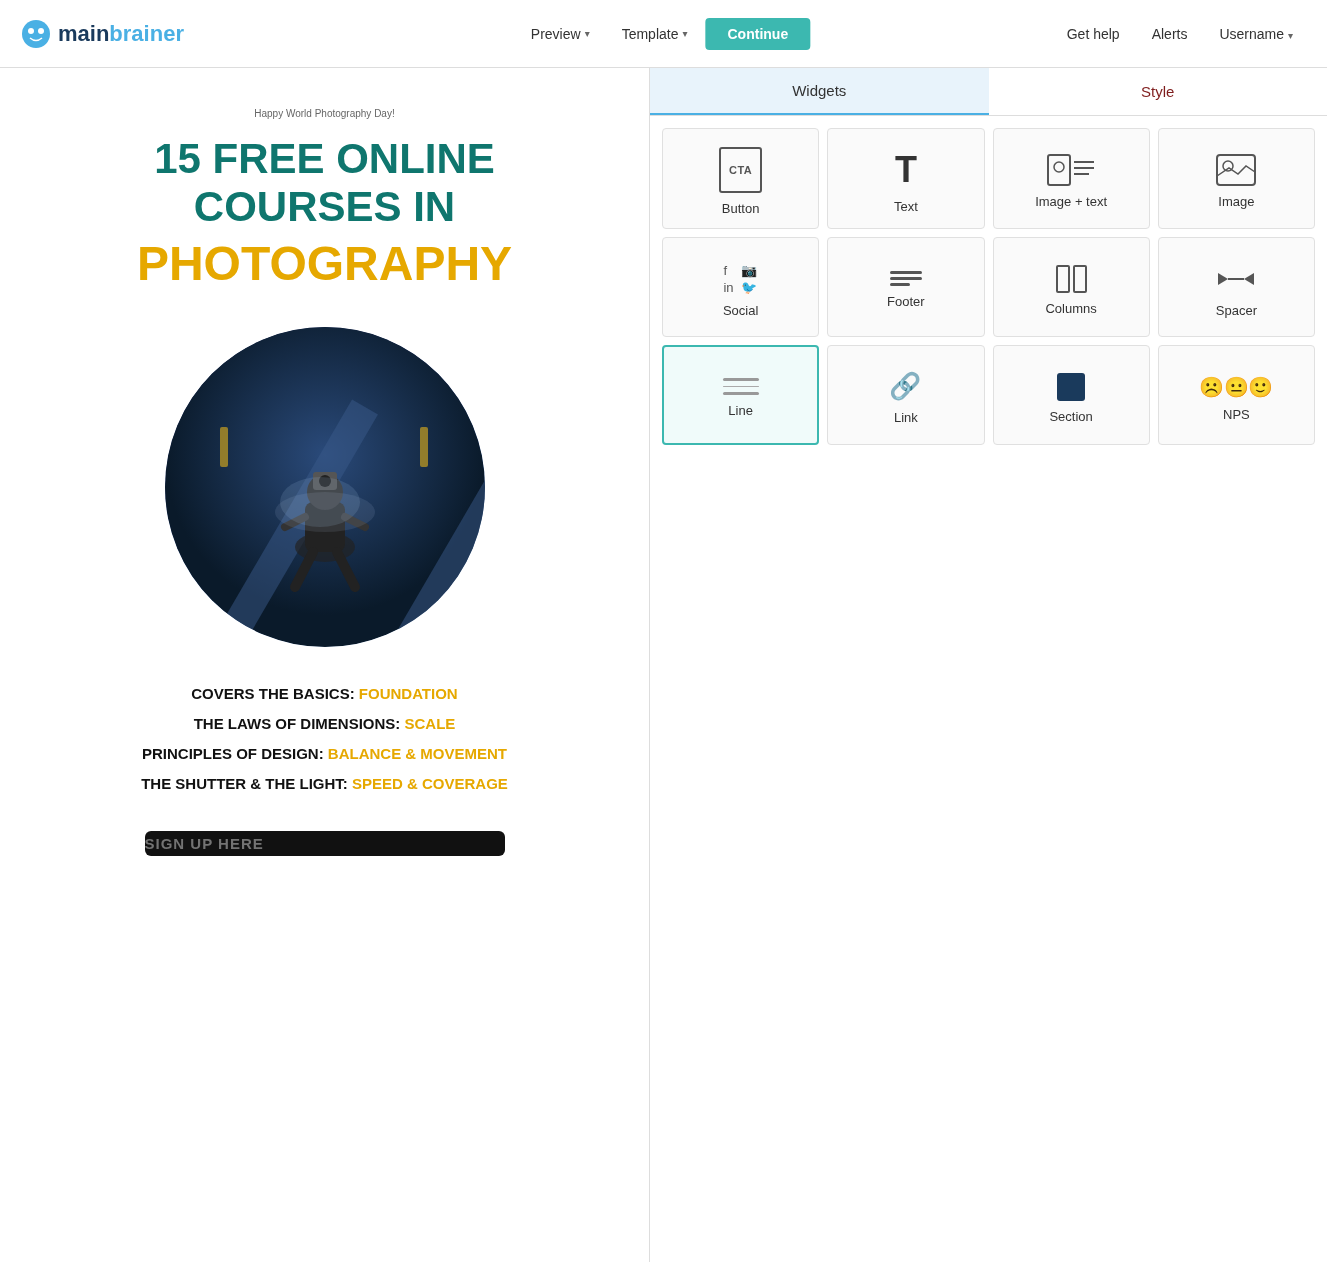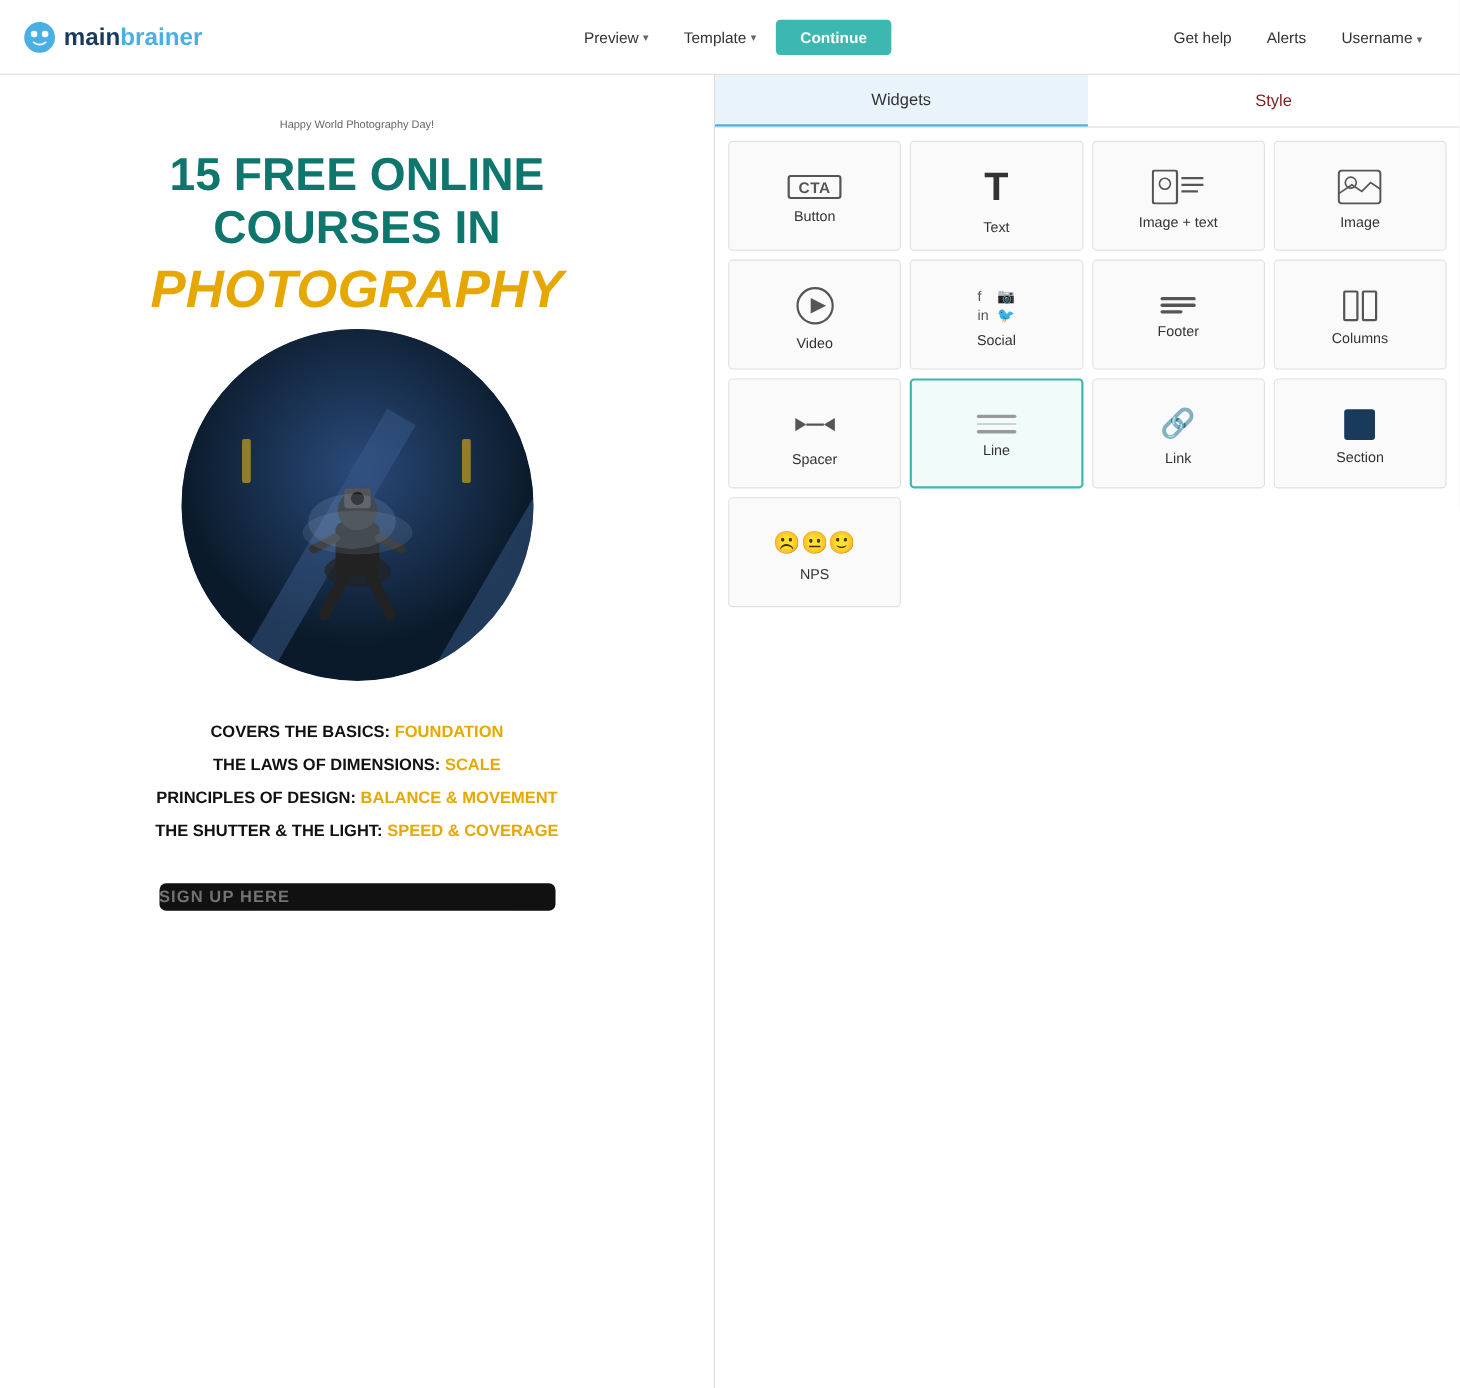--- a/index.html
+++ b/index.html
@@ -114,22 +114,21 @@
       color: #0f766e;
       line-height: 1.15;
       margin-bottom: 4px;
     }
 
     .canvas-headline-gold {
       font-size: 48px;
       font-weight: 900;
       color: #e6a800;
       text-align: center;
-      margin-bottom: 8px;
-      font-style: italic;
+      margin-bottom: 36px;
     }
 
     .canvas-circle-img {
       width: 320px;
       height: 320px;
       border-radius: 50%;
       overflow: hidden;
       margin-bottom: 32px;
       background: linear-gradient(160deg, #1a2a4a 0%, #2a3a6a 30%, #3a5a8a 60%, #a0b0c0 100%);
       display: flex;
@@ -238,23 +237,23 @@
 
     .widget-label {
       font-size: 13px;
       color: #333;
       text-align: center;
     }
 
     
     .icon-cta {
       border: 2px solid #555;
-      padding: 1px 8px;
+      padding: 15px 8px;
       border-radius: 3px;
-      font-size: 14px;
+      font-size: 11px;
       font-weight: 700;
       color: #555;
       letter-spacing: 0.5px;
     }
 
     .icon-text-T {
       font-size: 36px;
       font-weight: 700;
       color: #333;
     }
@@ -467,29 +466,20 @@
         <div class="widget-icon">
           <svg width="40" height="32" viewBox="0 0 40 32">
             <rect x="1" y="1" width="38" height="30" rx="3" stroke="#555" stroke-width="2" fill="none"></rect>
             <circle cx="12" cy="12" r="5" fill="none" stroke="#555" stroke-width="1.5"></circle>
             <polyline points="1,22 13,14 22,20 30,12 39,18" stroke="#555" stroke-width="1.5" fill="none"></polyline>
           </svg>
         </div>
         <span class="widget-label">Image</span>
       </div>
 
-      <div class="widget-card">
-        <div class="widget-icon">
-          <svg width="36" height="36" viewBox="0 0 36 36">
-            <circle cx="18" cy="18" r="16" stroke="#555" stroke-width="2" fill="none"></circle>
-            <polygon points="14,11 28,18 14,25" fill="#555"></polygon>
-          </svg>
-        </div>
-        <span class="widget-label">Video</span>
-      </div>
 
       <div class="widget-card">
         <div class="widget-icon">
           <div class="icon-social">
             <span>f</span>
               <span>📷</span>
             <span>in</span>
               <span>🐦</span>
           </div>
         </div>

